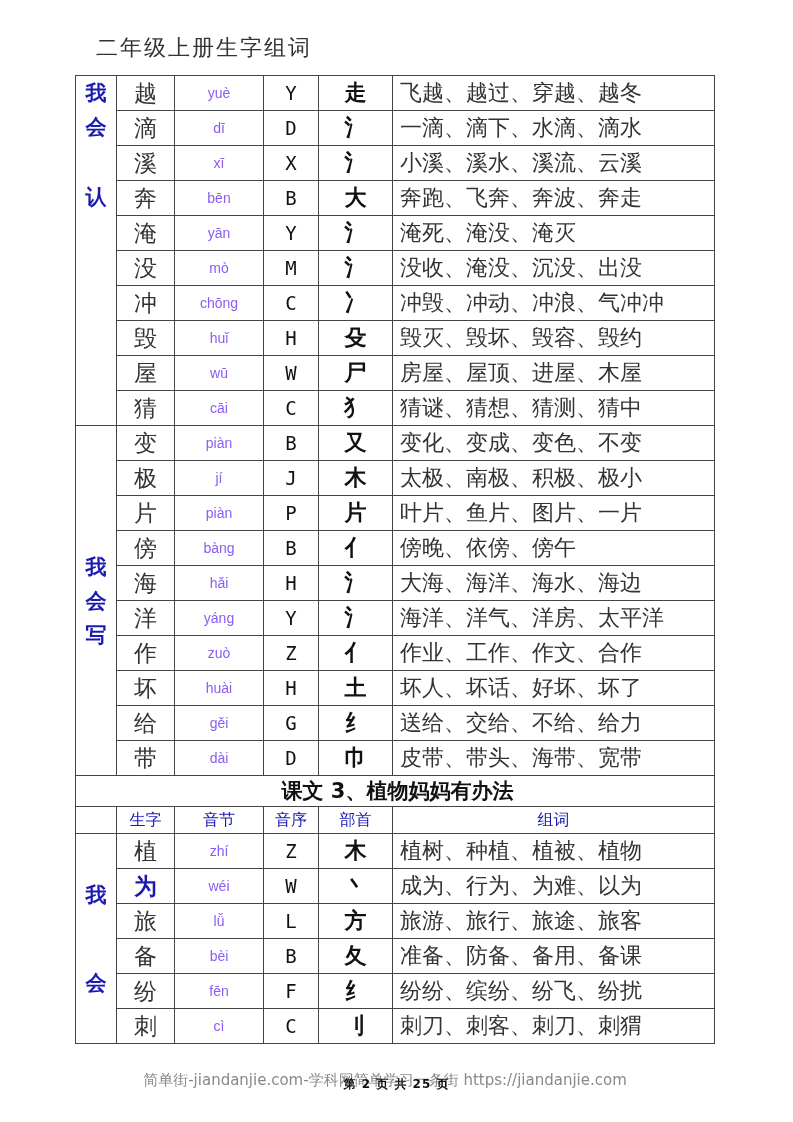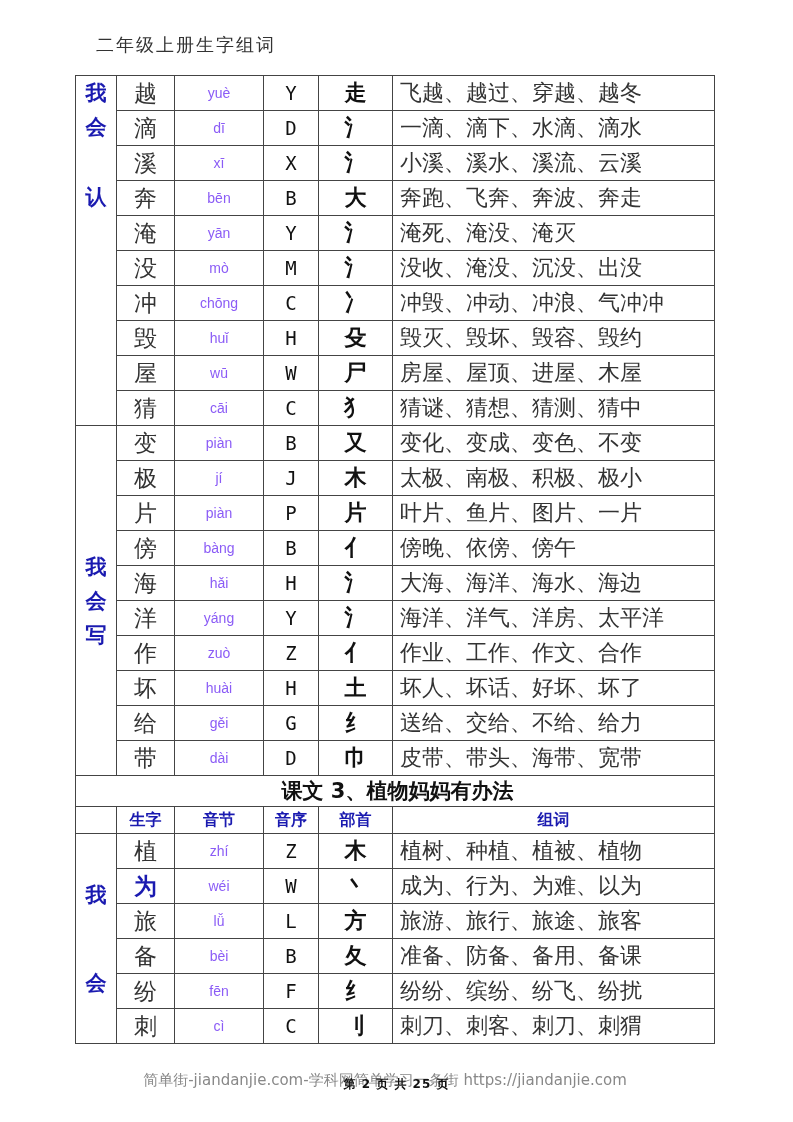--- a/index.html
+++ b/index.html
@@ -1,29 +1,29 @@
 <!DOCTYPE html>
 <html><head>
 <meta charset="utf-8">
 <style>
   html, body { margin:0; padding:0; background:#ffffff; }
   body { width:793px; height:1122px; position:relative; overflow:hidden; font-family:"DejaVu Serif", serif; color:#222; }
-  .doc-title { position:absolute; left:96px; top:33px; font-size:18px; letter-spacing:2px; color:#333; font-family:"DejaVu Serif", serif; }
+  .doc-title { position:absolute; left:96px; top:33px; font-size:22px; letter-spacing:2px; color:#333; font-family:"DejaVu Serif", serif; }
   table.vocab { position:absolute; left:75px; top:75px; width:639px; border-collapse:collapse; table-layout:fixed; }
   table.vocab td { border:1.3px solid #444; padding:0; height:34px; text-align:center; vertical-align:middle; overflow:hidden; white-space:nowrap; }
   col.c-sec { width:41px; } col.c-char { width:58px; } col.c-py { width:89px; } col.c-ord { width:55px; } col.c-rad { width:74px; } col.c-words { width:322px; }
   .sec-label { color:#1a1ab0; font-weight:bold; font-size:21px; font-family:"DejaVu Sans", sans-serif; }
   .ch { font-size:23px; color:#333; font-family:"DejaVu Serif", serif; }
   .ch.blue { color:#1a1ab0; font-weight:bold; font-family:"DejaVu Sans", sans-serif; }
   .py { font-size:14px; color:#8b5cf6; font-family:Liberation Sans, sans-serif; }
   .ord { font-size:19px; color:#111; font-family:"DejaVu Sans Mono", monospace; }
   .rad { font-size:22px; font-weight:bold; color:#111; font-family:"DejaVu Sans", sans-serif; }
   .words { text-align:left !important; padding-left:7px !important; font-size:22px; color:#333; font-family:"DejaVu Serif", serif; }
   td.lesson { text-align:right; padding-left:5px !important; font-size:21px; font-weight:bold; color:#111; height:30px !important; font-family:"DejaVu Sans", sans-serif; }
-  tr.hdr td { height:26px !important; color:#1a1ab0; font-weight:bold; font-size:16px; font-family:"DejaVu Sans", sans-serif;text-align:center; }
+  tr.hdr td { height:26px !important; color:#1a1ab0; font-weight:normal; font-size:16px; font-family:"DejaVu Sans", sans-serif;text-align:center; }
   .footer { position:absolute; left:0; width:770px; top:1070px; text-align:center; }
   .watermark { font-size:15px; color:#888; font-family:"DejaVu Sans", sans-serif; position:relative; z-index:1; }
   .pagenum { position:absolute; left:0; width:793px; top:1076px; text-align:center; font-size:12px; font-weight:bold; color:#111; font-family:"DejaVu Sans", sans-serif; z-index:2; letter-spacing:1px; }
 </style>
 </head>
 <body>
 
 <div class="doc-title">二年级上册生字组词</div>
 
 <table class="vocab">

